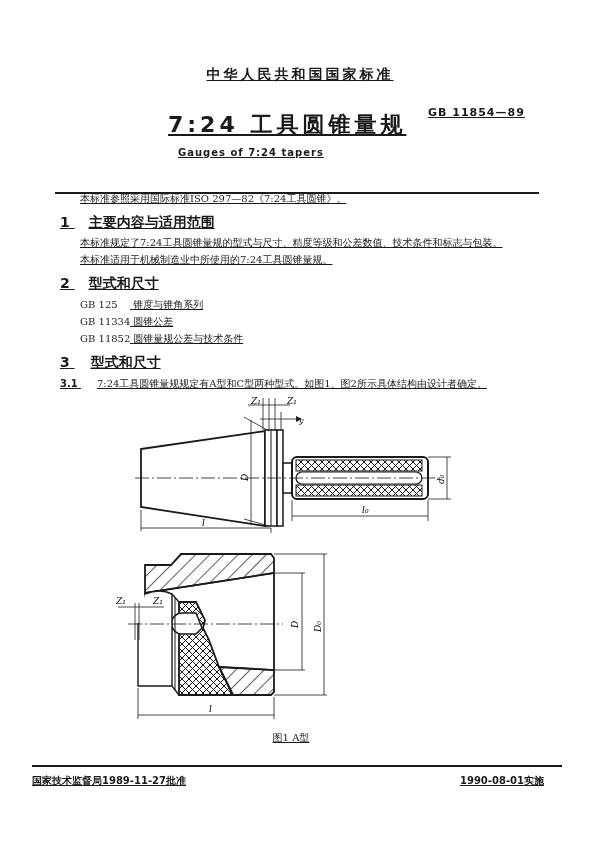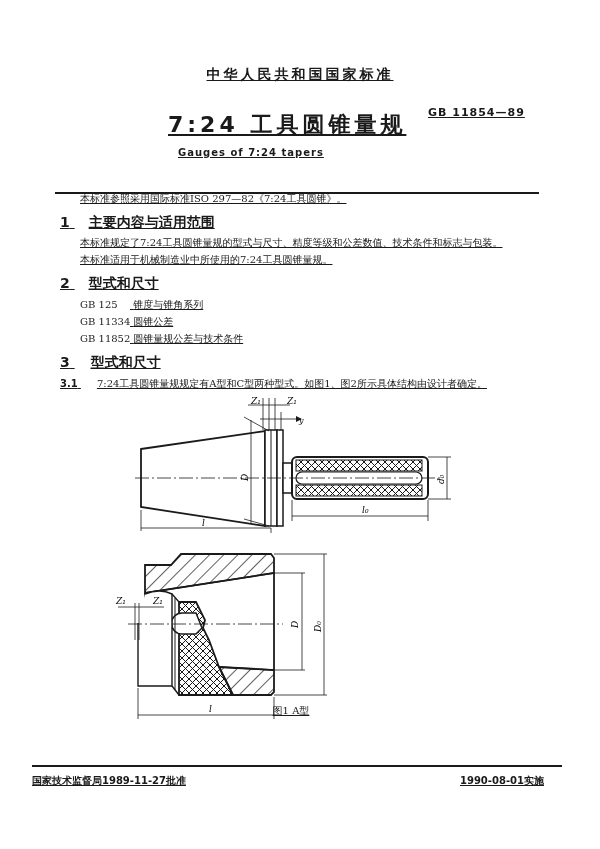--- a/index.html
+++ b/index.html
@@ -11,21 +11,21 @@
   .title { left: 168px; top: 110px; font-size: 22px; letter-spacing: 4px; }
   .std-no { left: 428px; top: 106px; font-size: 11px; letter-spacing: 1px; }
   .title-en { left: 178px; top: 147px; font-size: 10px; letter-spacing: 1px; }
   .rule { position: absolute; left: 55px; width: 484px; height: 2px; background: #1a1a1a; }
   .rule.top { top: 192px; }
   .rule.bottom { top: 765px; left: 32px; width: 530px; }
   .body-text { font-size: 10px; }
   .sec-head { font-size: 14px; }
   .ref-code { display: inline-block; width: 50px; }
   svg { position: absolute; left: 0; top: 0; }
-  .caption { left: 0; width: 582px; text-align: center; top: 704px; font-size: 10px; }
+  .caption { left: 0; width: 582px; text-align: center; top: 731px; font-size: 10px; }
   .footer-left { left: 32px; top: 774px; font-size: 10px; }
   .footer-right { left: 460px; top: 774px; font-size: 10px; }
 </style>
 </head>
 <body>
 
 <div class="abs bold header-std">中华人民共和国国家标准</div>
 <div class="abs bold title">7:24 工具圆锥量规</div>
 <div class="abs bold std-no">GB 11854—89</div>
 <div class="abs bold title-en">Gauges of 7:24 tapers</div>

